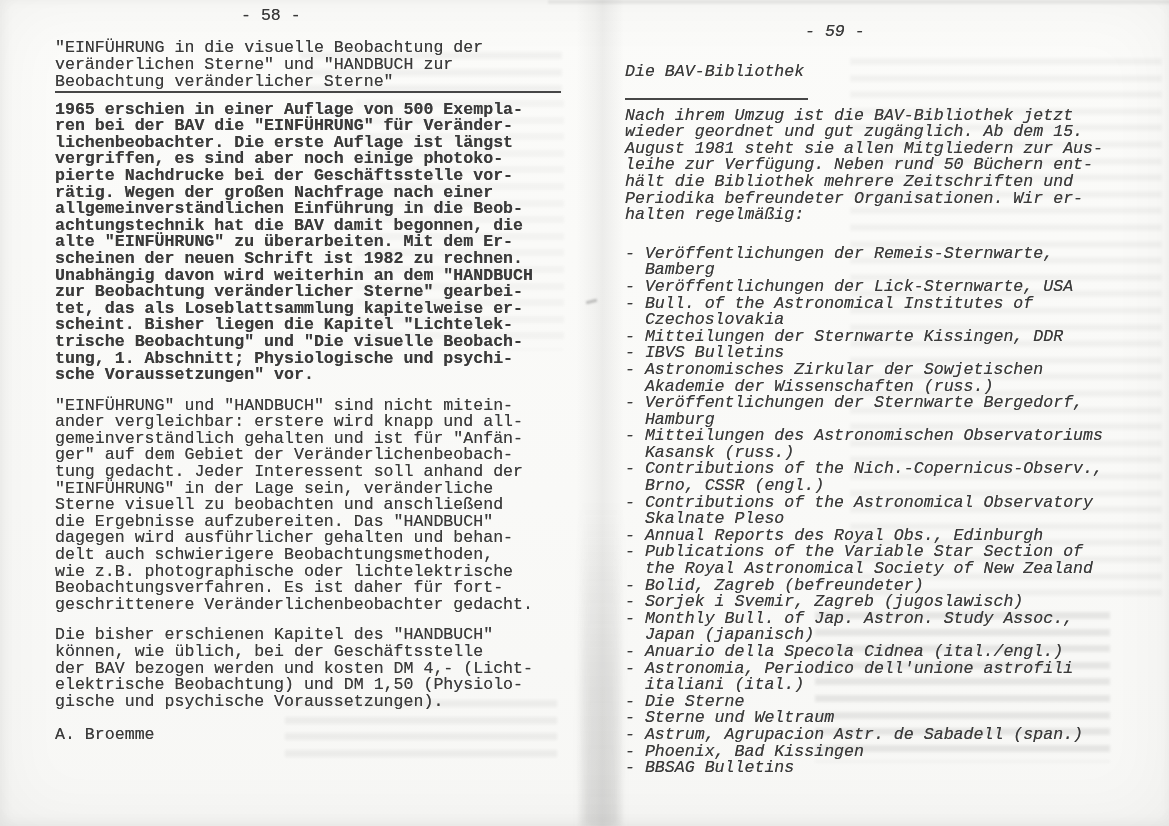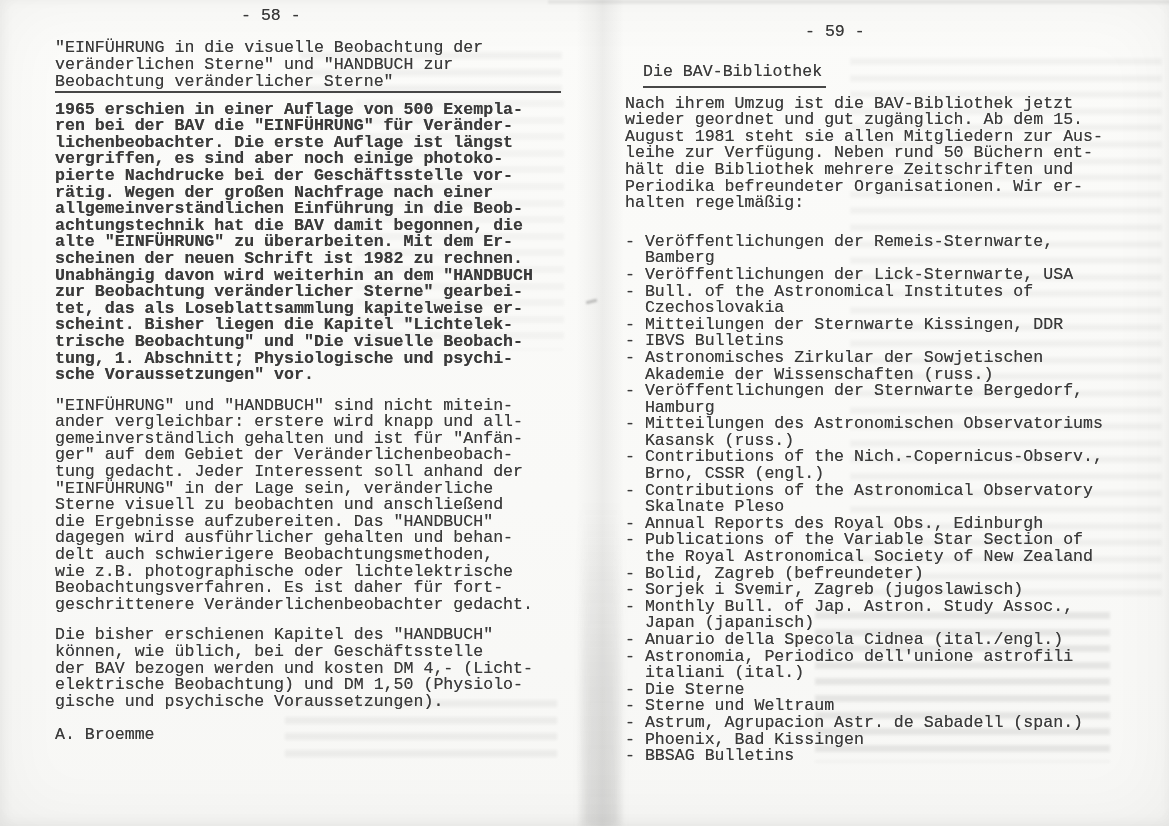--- a/index.html
+++ b/index.html
@@ -21,30 +21,30 @@
   .ghost{position:absolute;filter:blur(1.7px);
     background-image:repeating-linear-gradient(180deg,rgba(70,70,70,0.9) 0 7px,rgba(70,70,70,0) 7px 16.6px);}
   .ghost-a{left:300px;top:52px;width:262px;height:44px;opacity:0.055;}
   .ghost-b{left:356px;top:100px;width:208px;height:250px;opacity:0.04;}
   .ghost-c{left:285px;top:700px;width:272px;height:60px;opacity:0.07;}
   .ghost-d{left:850px;top:58px;width:312px;height:540px;opacity:0.05;}
   .ghost-e{left:815px;top:612px;width:295px;height:150px;opacity:0.11;}
   
   .page{position:absolute;color:#3a3a3a;font-size:16.6px;line-height:16.6px;}
   .page-left{left:55px;top:8px;width:515px;}
-  .page-right{left:625px;top:24px;width:540px;}
+  .page-right{left:625px;top:24px;width:540px;font-style:italic;}
   .tw{white-space:pre;text-shadow:0 0 0.5px rgba(45,45,45,0.65);}
   .pagenum{margin-left:186px;}
   .page-right .pagenum{margin-left:180px;}
   .title{margin-top:14px;line-height:17px;border-bottom:2px solid #474747;padding-bottom:1px;width:506px;}
   .para{margin-top:14px;}
   .para.first{margin-top:9px;font-weight:bold;}
   .signature{margin-top:17px;}
-  .section-title{display:inline-block;margin:22px 0 0 18px;font-size:16.6px;line-height:17px;font-weight:normal;
-    border-bottom:2px solid #474747;padding:0 4px 6px 0;}
+  .section-title{display:inline-block;margin:22px 0 0 0;font-size:16.6px;line-height:17px;font-weight:normal;
+    border-bottom:2px solid #474747;padding:0 4px 18px 0;}
   .intro{margin-top:8px;}
   .list{margin-top:22px;}
   .list-item{white-space:pre;text-shadow:0 0 0.5px rgba(45,45,45,0.65);}
 </style>
 </head>
 <body>
 
 <div class="scan">
 
   <div class="ghost ghost-a"></div>

